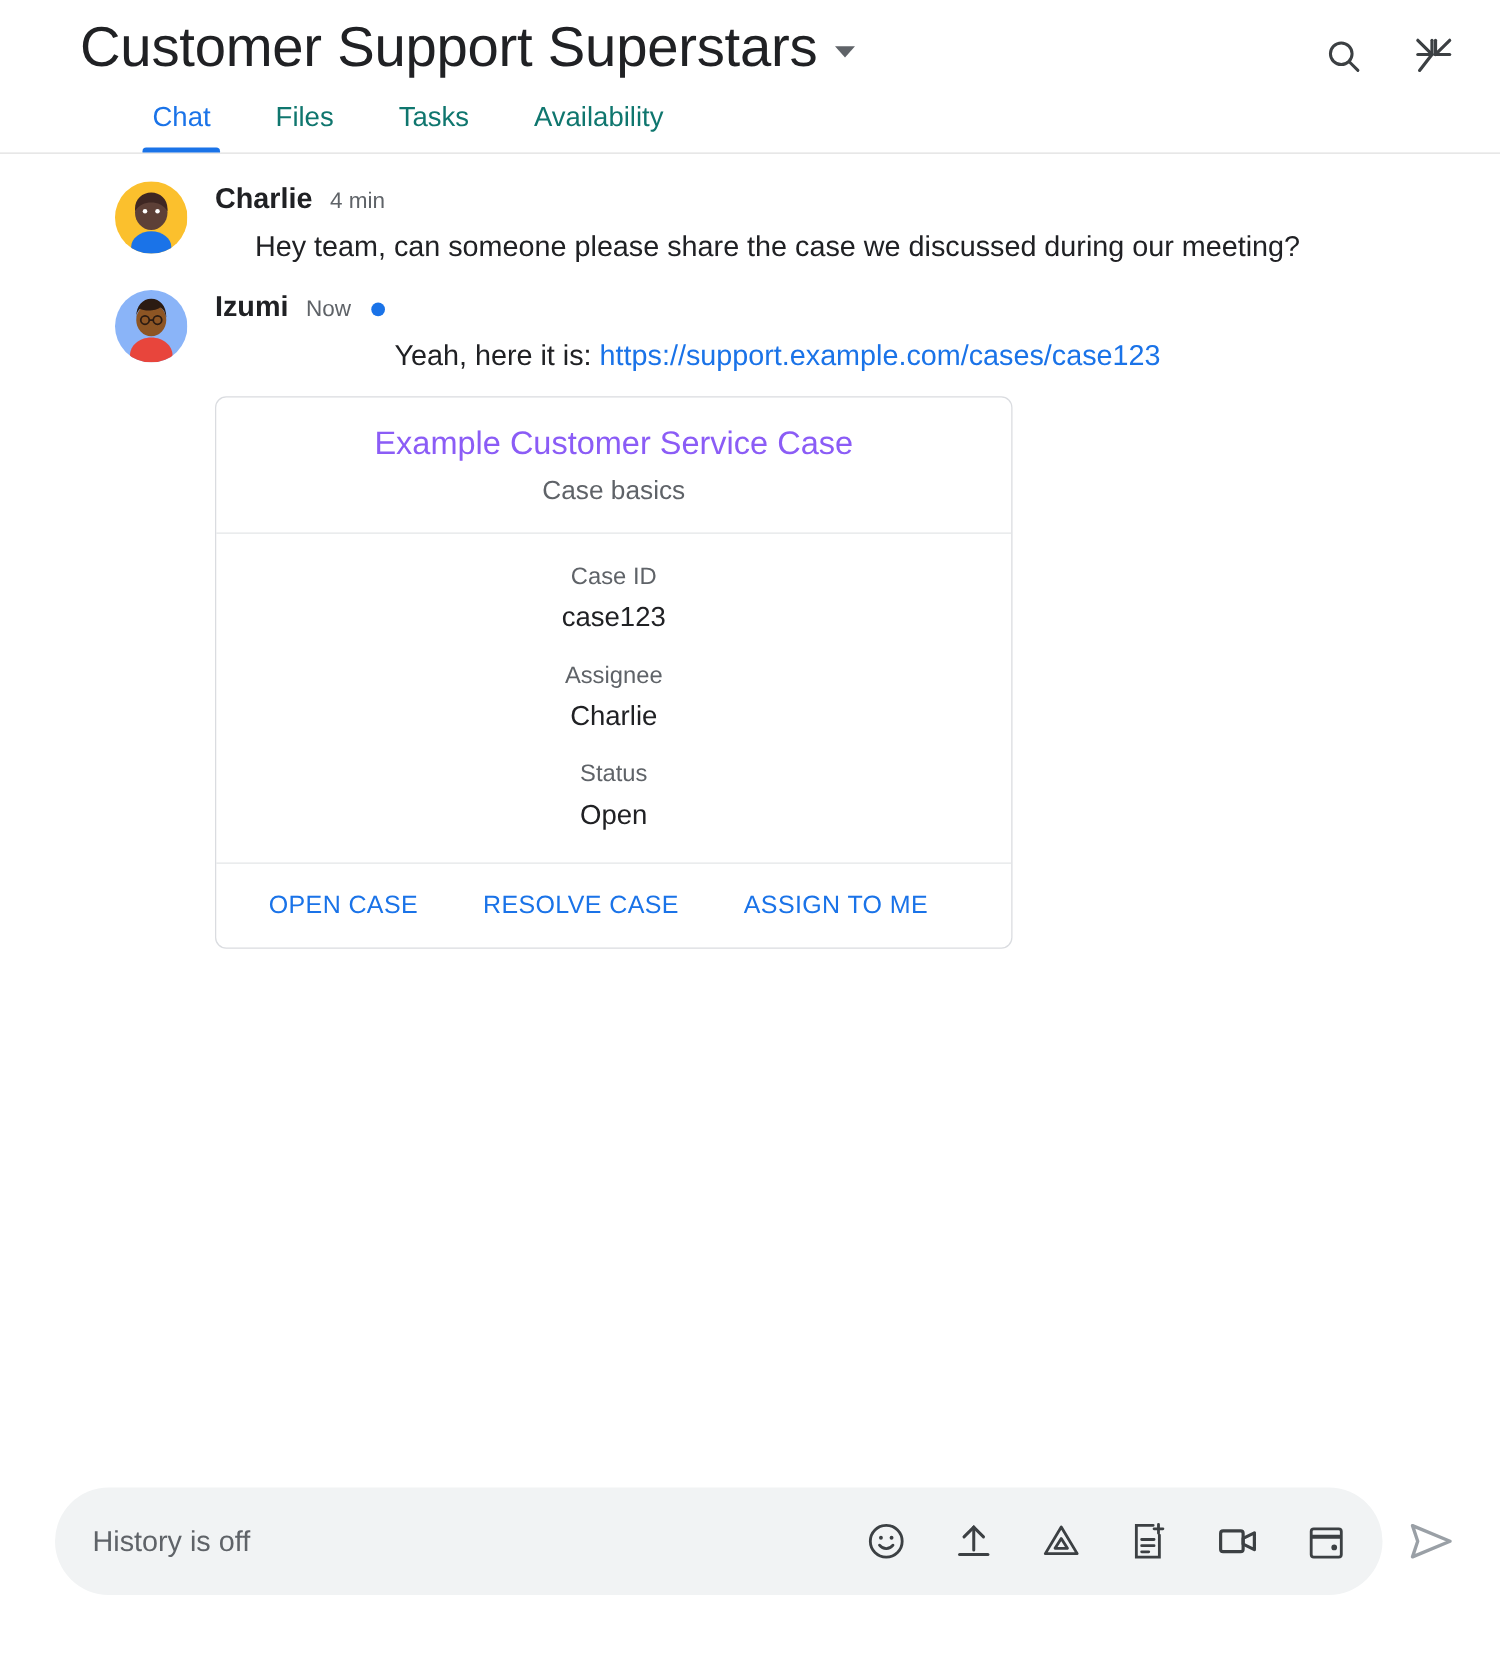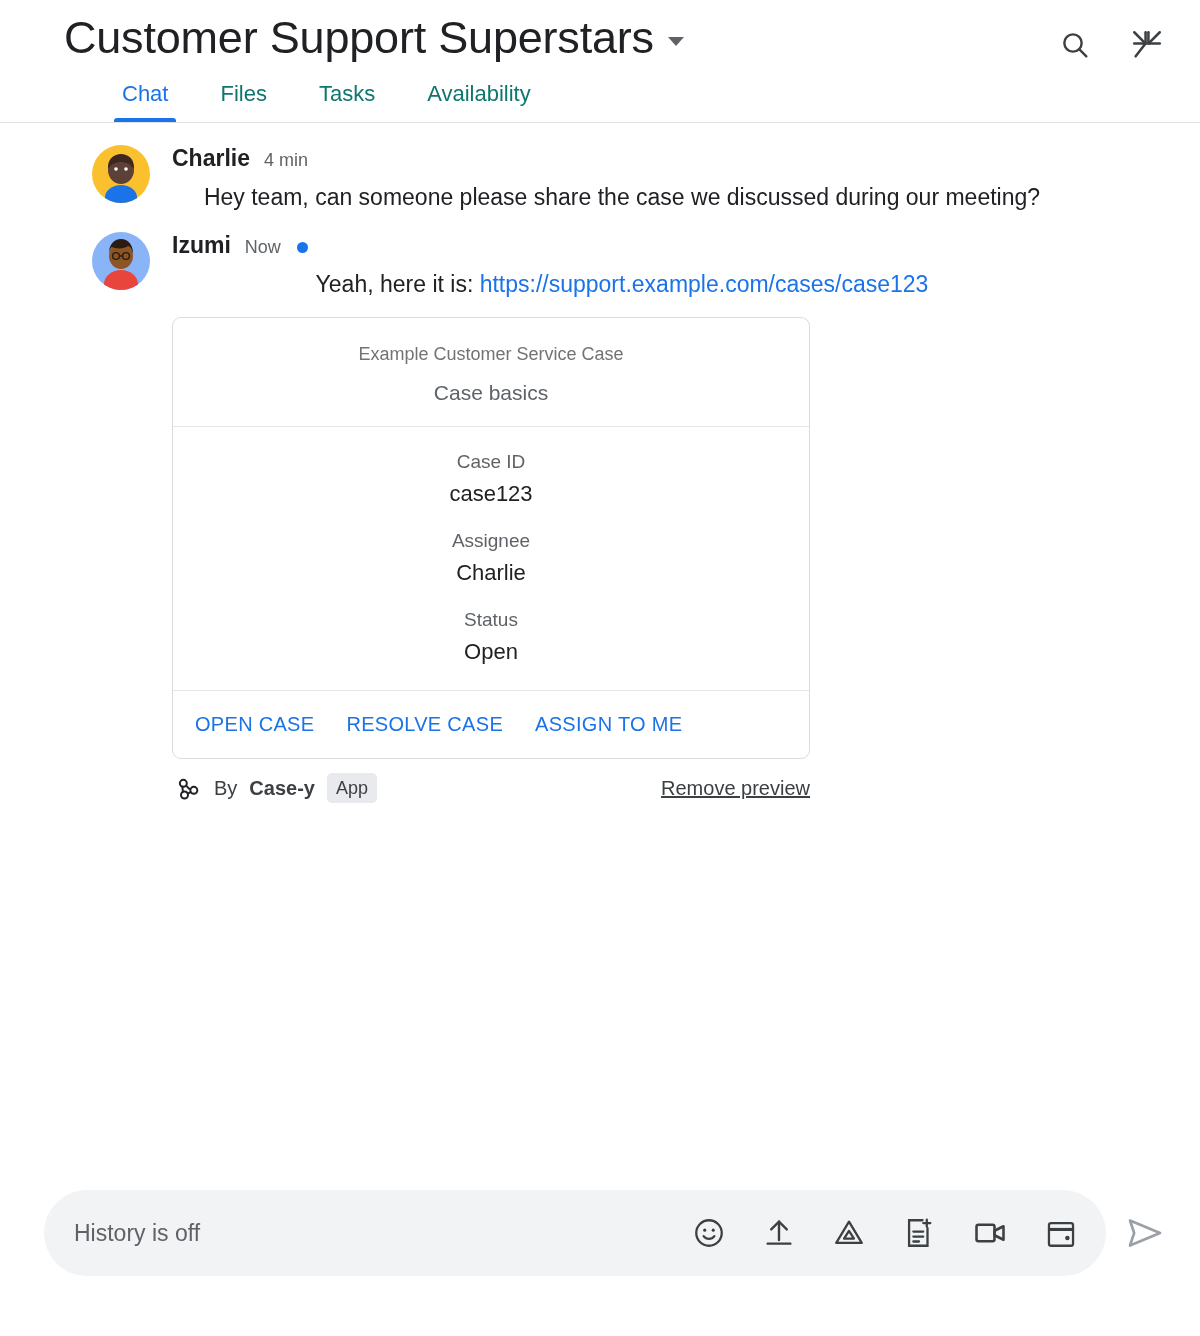--- a/index.html
+++ b/index.html
@@ -153,22 +153,22 @@
     width: 638px;
     border: 1px solid #dadce0;
     border-radius: 9px;
     background: #fff;
   }
   .card-head {
     padding: 22px 22px 20px 22px;
     border-bottom: 1px solid #e4e6e8;
   }
   .card-title {
-    font-size: 18px;
-    color: #737373;
+    font-size: 26px;
+    color: #8b5cf6;
     line-height: 28px;
   }
   .card-sub {
     font-size: 21px;
     color: #5f6368;
     margin-top: 12px;
     line-height: 26px;
   }
   .card-fields {
     padding: 22px 22px 24px 22px;
@@ -191,20 +191,21 @@
     padding: 22px;
     display: flex;
     gap: 32px;
   }
   .card-action {
     font-size: 20px;
     font-weight: 500;
     color: #1a73e8;
     letter-spacing: 0.3px;
     cursor: pointer;
+    margin-left: 20px;
   }
 
   
   .attribution {
     display: flex;
     align-items: center;
     margin-top: 14px;
     width: 638px;
     padding-left: 2px;
   }
@@ -370,38 +371,20 @@
               <div class="field-value">Open</div>
             </div>
           </div>
           <div class="card-actions">
             <div class="card-action">OPEN CASE</div>
             <div class="card-action">RESOLVE CASE</div>
             <div class="card-action">ASSIGN TO ME</div>
           </div>
         </div>
 
-        <div class="attribution">
-          <div class="attr-left">
-            <span class="attr-bot-icon">
-              <svg width="28" height="28" viewBox="0 0 24 24" fill="none" stroke="#202124" stroke-width="1.7" stroke-linecap="round">
-                <circle cx="8" cy="8" r="3"></circle>
-                <circle cx="17" cy="14" r="3"></circle>
-                <circle cx="9" cy="18" r="3"></circle>
-                <path d="M10.6 10.2 13 12.6"></path>
-                <path d="M14.2 15.6 11.8 16.8"></path>
-                <path d="M7.2 11 7.6 15"></path>
-              </svg>
-            </span>
-            <span>By</span>
-            <span class="bold">Case-y</span>
-            <span class="app-badge">App</span>
-          </div>
-          <div class="remove-preview">Remove preview</div>
-        </div>
       </div>
     </div>
   </div>
 
   <div class="composer-wrap">
     <div class="composer">
       <div class="composer-placeholder">History is off</div>
       <div class="composer-icons">
         <span>
           <svg width="34" height="34" viewBox="0 0 24 24" fill="none" stroke="#3c4043" stroke-width="1.6">

